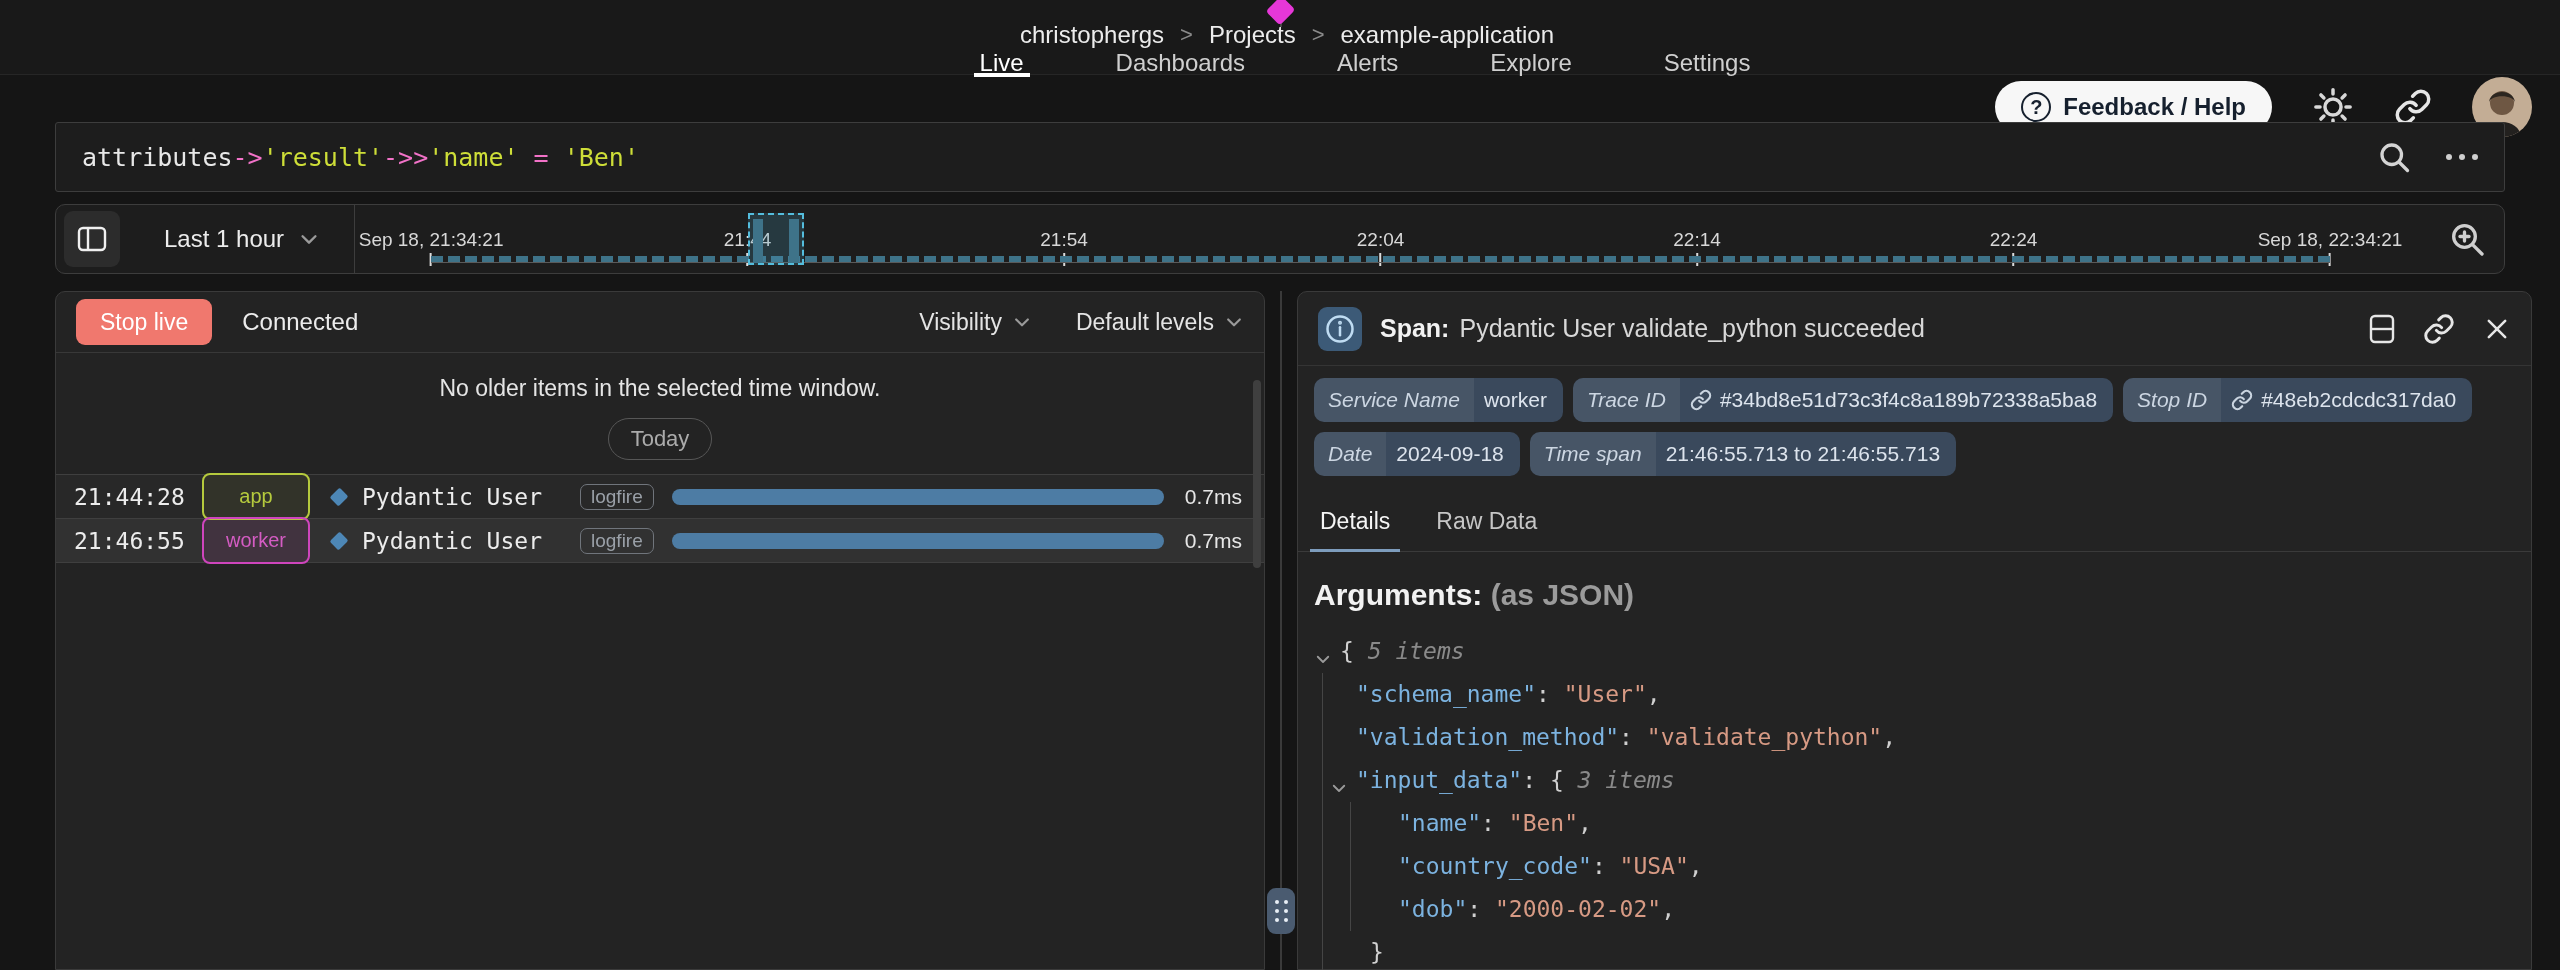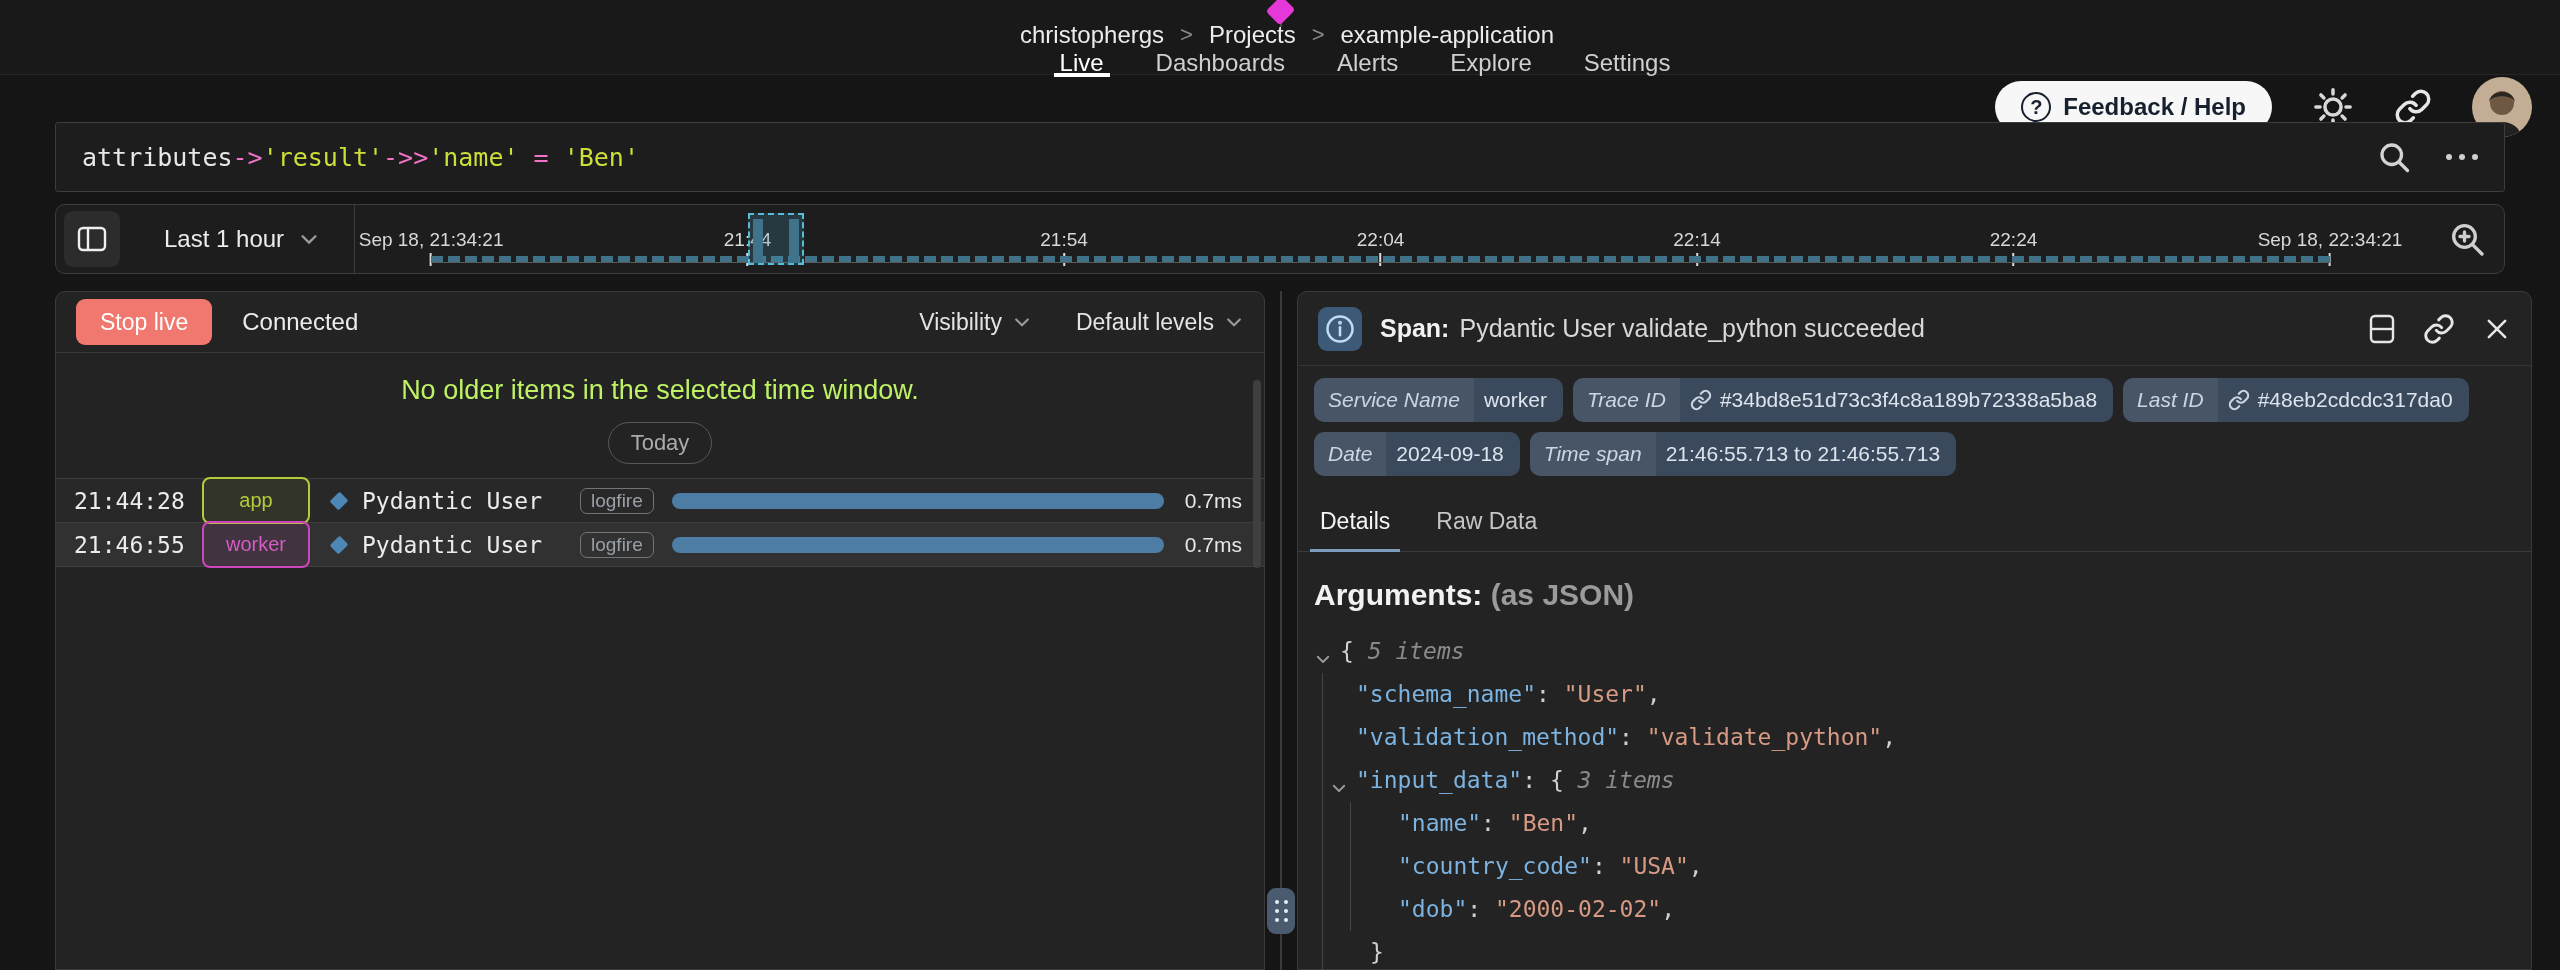--- a/index.html
+++ b/index.html
@@ -9,21 +9,21 @@
 
   
   .navbar { position:absolute; top:0; left:0; right:0; height:75px; background:#191919;
             border-bottom:1px solid #262626; display:flex; align-items:center; padding:0 28px;flex-direction:column; }
   .logo-wrap { position:relative; width:40px; height:75px; display:flex; align-items:center; justify-content:center; }
   .logo-line { position:absolute; top:0; left:50%; width:2px; height:27px; background:#4a4a4a; }
   .logo-diamond { width:21px; height:21px; background:#e637d8; border-radius:4px; transform:rotate(45deg) scale(0.95,1.05); }
   .breadcrumb { display:flex; align-items:center; gap:16px; font-size:24px; margin-left:14px; }
   .crumb { color:#ececec; cursor:pointer; }
   .crumb-sep { color:#8a8a8a; font-size:22px; }
-  .nav-links { display:flex; align-items:flex-start; height:75px; margin-left:170px; gap:52px; }
+  .nav-links { display:flex; align-items:flex-start; height:75px; margin-left:170px; gap:92px; }
   .nav-link { display:flex; align-items:center; font-size:24px; color:#cfcfcf; position:relative; cursor:pointer; }
   .nav-link.active { color:#ffffff; }
   .nav-link.active::after { content:""; position:absolute; left:-6px; right:-6px; bottom:0; height:4px; background:#ffffff; }
   .nav-right { margin-left:auto; display:flex; align-items:center; gap:40px; }
   .feedback-btn { background:#f7f7f7; color:#16202e; border:none; border-radius:26px; height:52px;
                   padding:0 26px; font-size:24px; font-weight:600; display:flex; align-items:center; gap:12px; cursor:pointer; }
   .q-circle { width:30px; height:30px; border:2.4px solid #16202e; border-radius:50%; display:flex;
               align-items:center; justify-content:center; font-size:20px; font-weight:700; }
   .icon-btn { background:none; border:none; cursor:pointer; display:flex; align-items:center; }
   .avatar { width:60px; height:60px; border-radius:50%; background:#c3ad95; overflow:hidden; position:relative; }
@@ -73,21 +73,21 @@
                gap:5px; align-content:center; justify-content:center; cursor:col-resize; z-index:3; }
   .drag-grip i { width:4px; height:4px; border-radius:50%; background:#e8eef5; }
 
   
   .live-header { height:61px; display:flex; align-items:center; padding:0 20px; border-bottom:1px solid #383838; }
   .stop-live { background:#f0786e; color:#fff; border:none; border-radius:9px; height:46px; padding:0 24px;
                font-size:23px; cursor:pointer; }
   .conn-status { margin-left:30px; font-size:24px; color:#ececec; }
   .live-header .spacer { flex:1; }
   .dd { display:flex; align-items:center; gap:10px; font-size:23px; color:#e4e4e4; cursor:pointer; margin-left:44px; }
-  .empty-msg { text-align:center; color:#bef264; font-size:27px; margin-top:22px; }
+  .empty-msg { text-align:center; color:#e5e5e5; font-size:23px; margin-top:22px; }
   .today-pill { display:block; margin:16px auto 0; width:fit-content; border:1px solid #575757; border-radius:999px;
                 background:none; color:#ababab; font-size:22px; padding:7px 22px; cursor:pointer; }
   .rows { margin-top:14px; border-top:1px solid #3f3f3f; }
   .log-row { height:44px; display:flex; align-items:center; padding:0 14px 0 18px; border-bottom:1px solid #3f3f3f;
              background:#282828; cursor:pointer; font-family:"DejaVu Sans Mono", monospace; }
   .log-row.selected { background:#313131; }
   .row-time { font-size:23px; color:#ececec; width:128px; }
   .svc-badge { border-radius:8px; font-family:"Liberation Sans", sans-serif; font-size:20px; padding:10px 0;
                width:108px; text-align:center; }
   .svc-app { border:2px solid #b5ca3d; color:#b5ca3d; background:rgba(181,202,61,0.07); }
@@ -404,21 +404,21 @@
           <span>
             <svg width="22" height="22" viewBox="0 0 24 24" fill="none" stroke="#c9d4e0" stroke-width="2.4" stroke-linecap="round" stroke-linejoin="round">
               <path d="M10 13a5 5 0 0 0 7.54.54l3-3a5 5 0 0 0-7.07-7.07l-1.72 1.71"></path>
               <path d="M14 11a5 5 0 0 0-7.54-.54l-3 3a5 5 0 0 0 7.07 7.07l1.71-1.71"></path>
             </svg>
           </span>
           <span>#34bd8e51d73c3f4c8a189b72338a5ba8</span>
         </span>
       </div>
       <div class="meta-pill">
-        <span class="meta-label">Last ID</span>
+        <span class="meta-label">Stop ID</span>
         <span class="meta-value">
           <span>
             <svg width="22" height="22" viewBox="0 0 24 24" fill="none" stroke="#c9d4e0" stroke-width="2.4" stroke-linecap="round" stroke-linejoin="round">
               <path d="M10 13a5 5 0 0 0 7.54.54l3-3a5 5 0 0 0-7.07-7.07l-1.72 1.71"></path>
               <path d="M14 11a5 5 0 0 0-7.54-.54l-3 3a5 5 0 0 0 7.07 7.07l1.71-1.71"></path>
             </svg>
           </span>
           <span>#48eb2cdcdc317da0</span>
         </span>
       </div>

